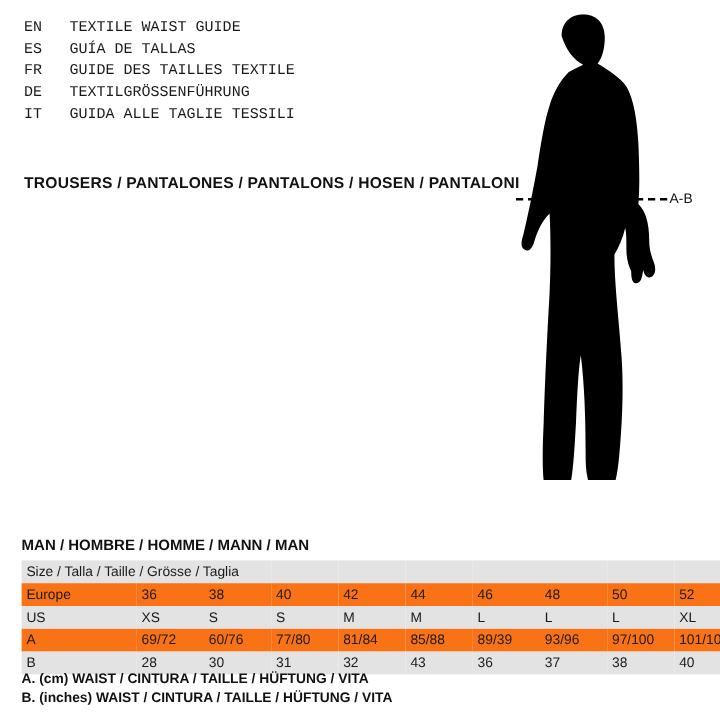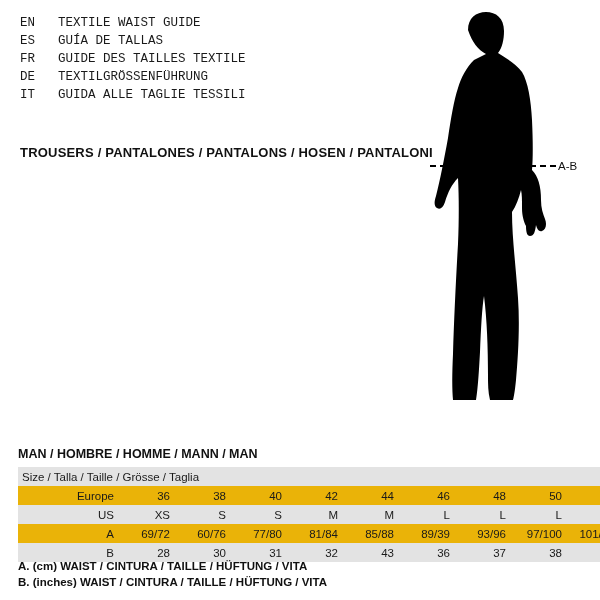--- a/index.html
+++ b/index.html
@@ -99,24 +99,23 @@
     width: 566px;
     table-layout: fixed;
   }
   table.size-table td {
     font-size: 11.5px;
     color: #1a1a1a;
     padding: 2px 0 2px 4px;
     height: 15px;
     vertical-align: middle;
     white-space: nowrap;
-    text-align: right;
   }
   tr.row-shade td { background: #e3e3e3; }
-  tr.row-plain td { background: #eab308; }
+  tr.row-plain td { background: #f97316; }
 
   td.col-label { width: 92px; padding-left: 4px; }
   td.c { width: 52px; }
   td.cw { width: 55px; }
 
   .footnotes {
     position: absolute;
     left: 18px;
     top: 558px;
     width: 560px;

